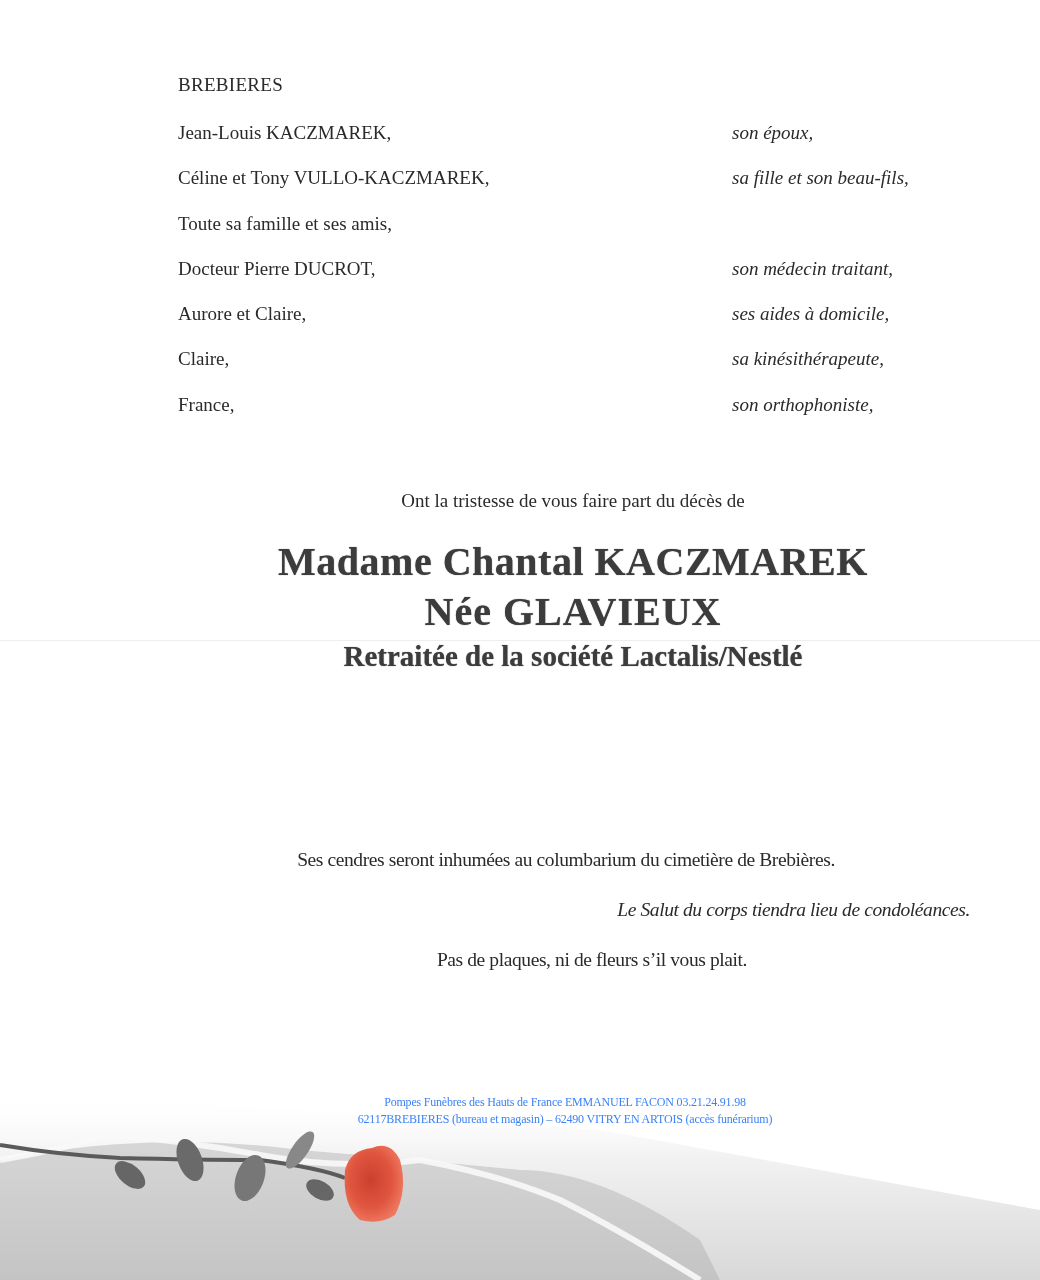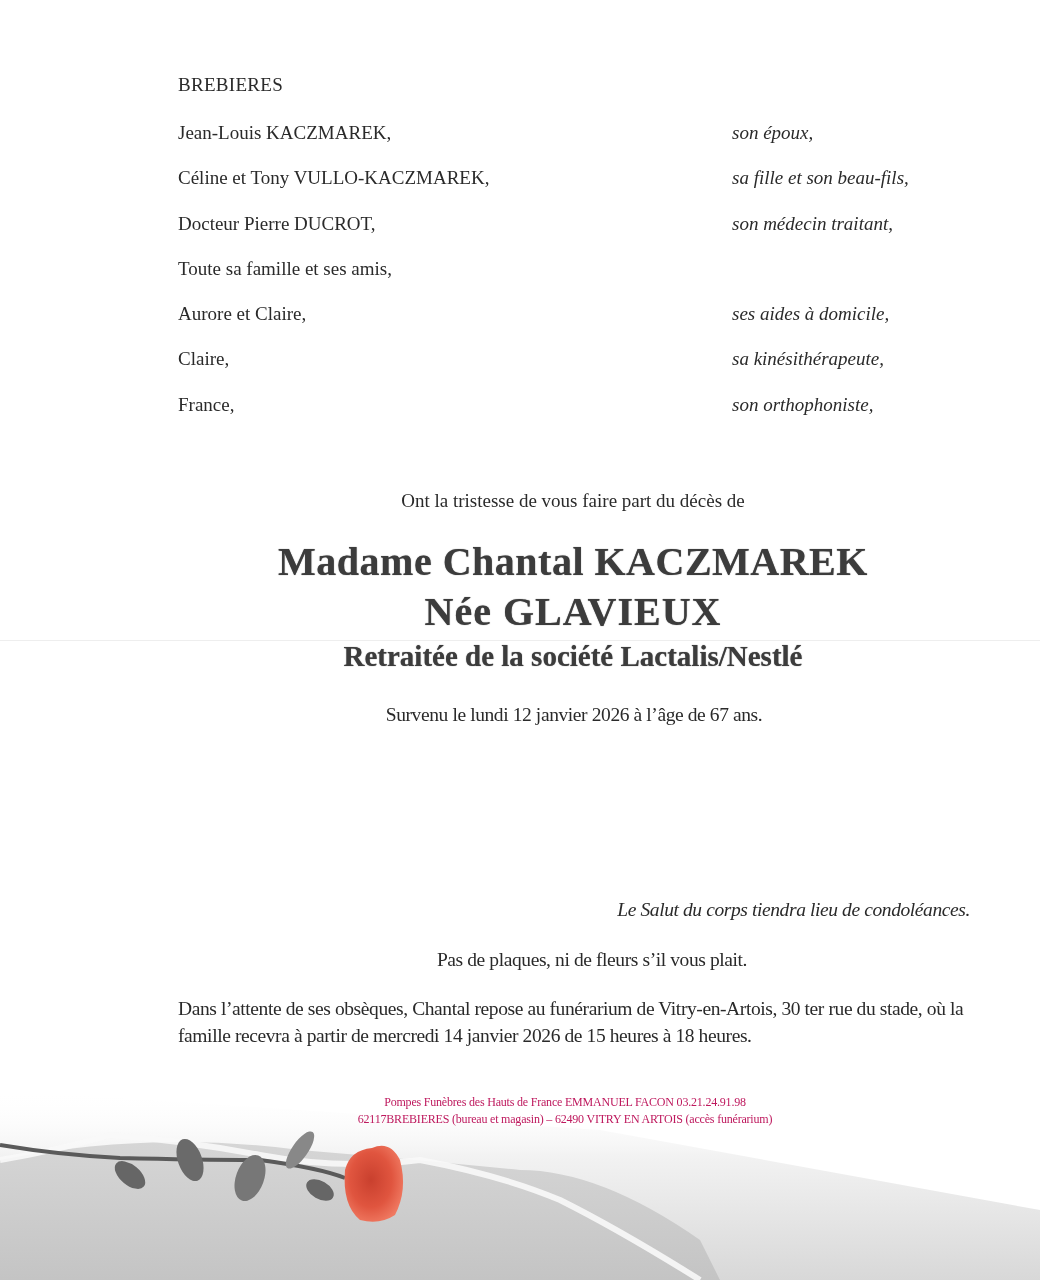--- a/index.html
+++ b/index.html
@@ -38,21 +38,21 @@
   .right { text-align: right; font-style: italic; }
   .justify { text-align: justify; text-align-last: left; }
   .p-death { top: 702px; left: 178px; width: 792px; }
   .p-ceremony { top: 748px; }
   .p-ashes { top: 847px; left: 170px; }
   .p-salut { top: 897px; }
   .p-noflowers { top: 947px; left: 196px; }
   .p-wake { top: 996px; }
   .footer {
     position: absolute; left: 180px; width: 770px; top: 1094px; text-align: center;
-    font-size: 12px; color: #be185d; line-height: 17px; letter-spacing: -0.2px;
+    font-size: 12px; color: #3b82f6; line-height: 17px; letter-spacing: -0.2px;
   }
   .photo { position: absolute; left: 0; top: 1090px; width: 1040px; height: 190px; }
 </style>
 </head>
 <body>
 
 <div class="page">
   <div class="fold-line"></div>
 
   <div class="town">BREBIERES</div>
@@ -60,26 +60,26 @@
   <div class="family">
     <div class="family-row">
       <span class="name">Jean-Louis KACZMAREK,</span>
       <span class="relation">son époux,</span>
     </div>
     <div class="family-row">
       <span class="name">Céline et Tony VULLO-KACZMAREK,</span>
       <span class="relation">sa fille et son beau-fils,</span>
     </div>
     <div class="family-row">
+      <span class="name">Toute sa famille et ses amis,</span>
+      <span class="relation"></span>
+    </div>
+    <div class="family-row">
       <span class="name">Docteur Pierre DUCROT,</span>
       <span class="relation">son médecin traitant,</span>
-    </div>
-    <div class="family-row">
-      <span class="name">Toute sa famille et ses amis,</span>
-      <span class="relation"></span>
     </div>
     <div class="family-row">
       <span class="name">Aurore et Claire,</span>
       <span class="relation">ses aides à domicile,</span>
     </div>
     <div class="family-row">
       <span class="name">Claire,</span>
       <span class="relation">sa kinésithérapeute,</span>
     </div>
     <div class="family-row">
@@ -87,24 +87,23 @@
       <span class="relation">son orthophoniste,</span>
     </div>
   </div>
 
   <div class="announce">Ont la tristesse de vous faire part du décès de</div>
 
   <div class="deceased name">Madame Chantal KACZMAREK</div>
   <div class="deceased birth">Née GLAVIEUX</div>
   <div class="deceased job">Retraitée de la société Lactalis/Nestlé</div>
 
-  <div class="para center p-death">Survenu le lundi 12 janvier 2026 à l’âge de 67 ans.</div>
+  <div class="para center p-ashes">Ses cendres seront inhumées au columbarium du cimetière de Brebières.</div>
   <div class="para center p-noflowers">Pas de plaques, ni de fleurs s’il vous plait.</div>
   <div class="para right p-salut">Le Salut du corps tiendra lieu de condoléances.</div>
-  <div class="para p-wake">Dans l’attente de ses obsèques, Chantal  repose au funérarium de Vitry-en-Artois, 30 ter rue du stade, où la famille recevra à partir de mercredi 14 janvier 2026 de 15 heures à 18 heures.</div>
 
   <svg class="photo" viewBox="0 0 1040 190" preserveAspectRatio="none">
     <defs>
       <linearGradient id="sea" x1="0" y1="0" x2="0" y2="1">
         <stop offset="0" stop-color="#ffffff" stop-opacity="0"></stop>
         <stop offset="0.35" stop-color="#f2f2f2"></stop>
         <stop offset="1" stop-color="#d8d8d8"></stop>
       </linearGradient>
       <linearGradient id="sand" x1="0" y1="0" x2="0" y2="1">
         <stop offset="0" stop-color="#d6d6d6"></stop>

